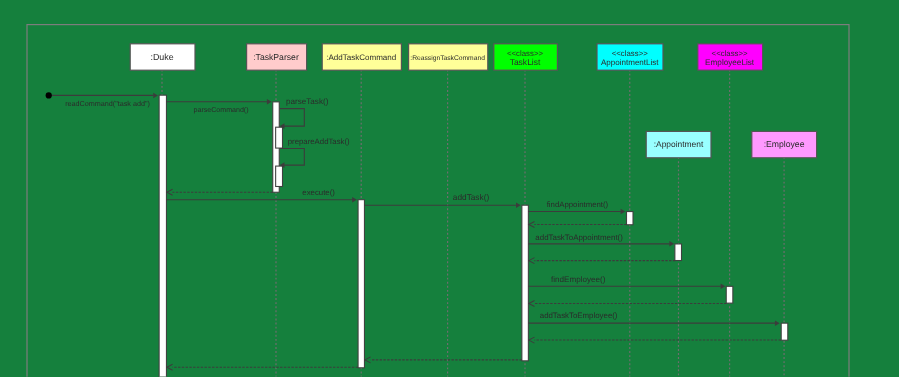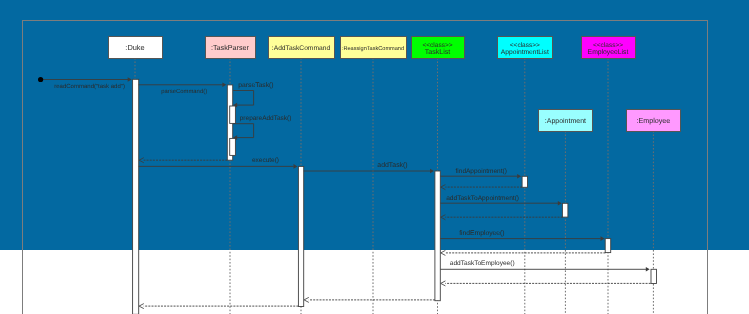--- a/index.html
+++ b/index.html
@@ -1,19 +1,19 @@
 <!DOCTYPE html>
 <html><head>
 <meta charset="utf-8">
 <title>Sequence Diagram</title>
 <style>
   html,body{margin:0;padding:0;background:#ffffff;}
   body{width:749px;height:314px;overflow:hidden;
        font-family:"Liberation Sans",sans-serif;}
-  #stage{position:relative;width:749px;height:250px;background:#0369a1;
+  #stage{position:relative;width:749px;height:314px;background:#15803d;
          transform:translateZ(0);}
   svg{display:block;position:absolute;left:0;top:0;will-change:transform;}
   .lbl{font-family:"Liberation Sans",sans-serif;fill:#2b2b2b;
        -webkit-font-smoothing:antialiased;text-rendering:geometricPrecision;}
   #stage{isolation:isolate;}
 </style>
 </head>
 <body>
 
 <div id="stage">

